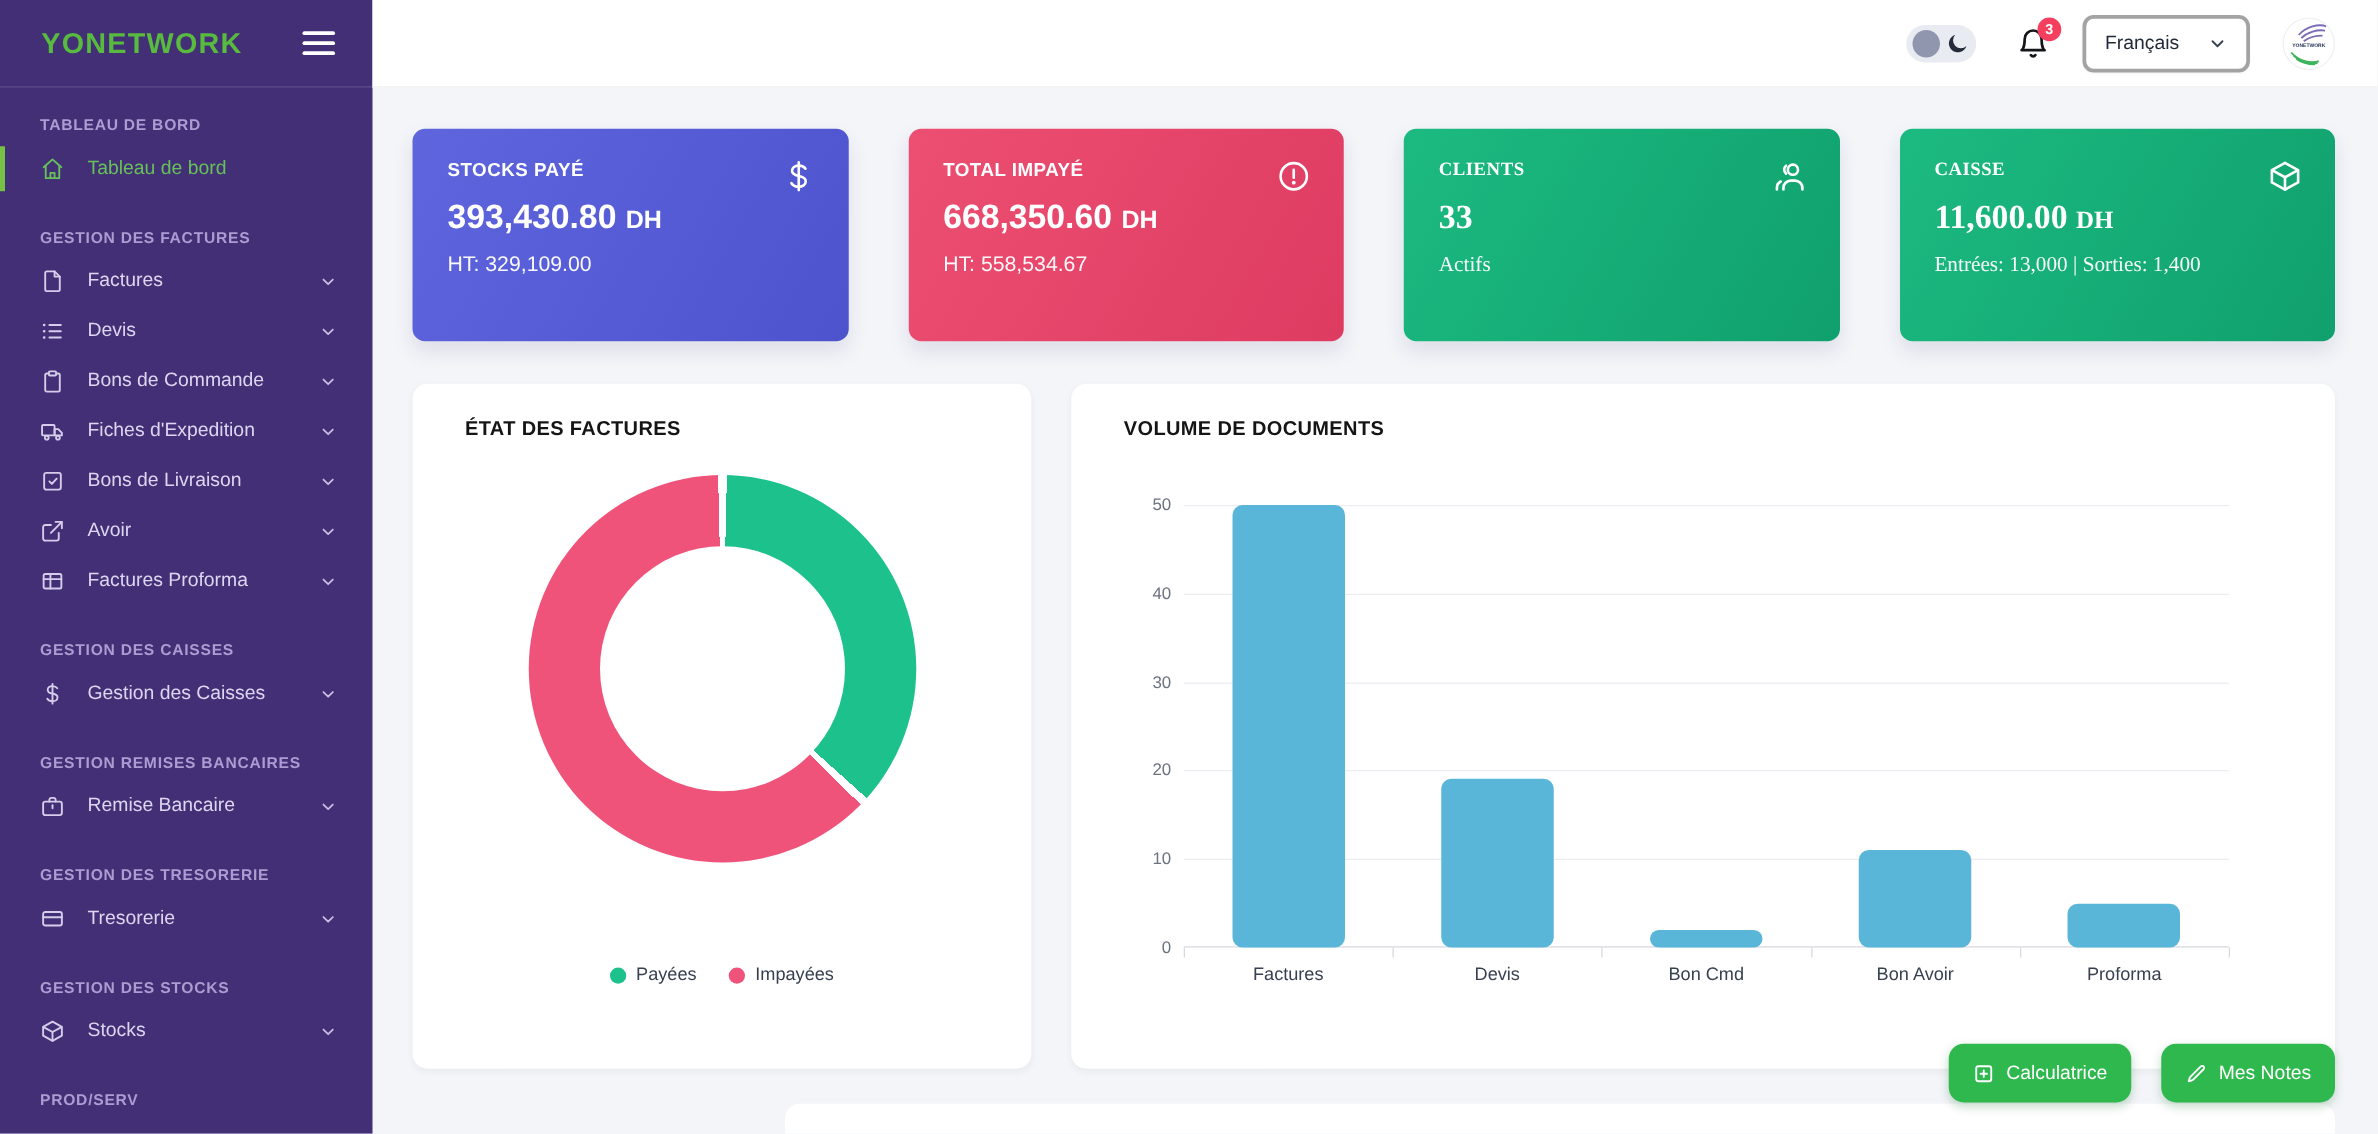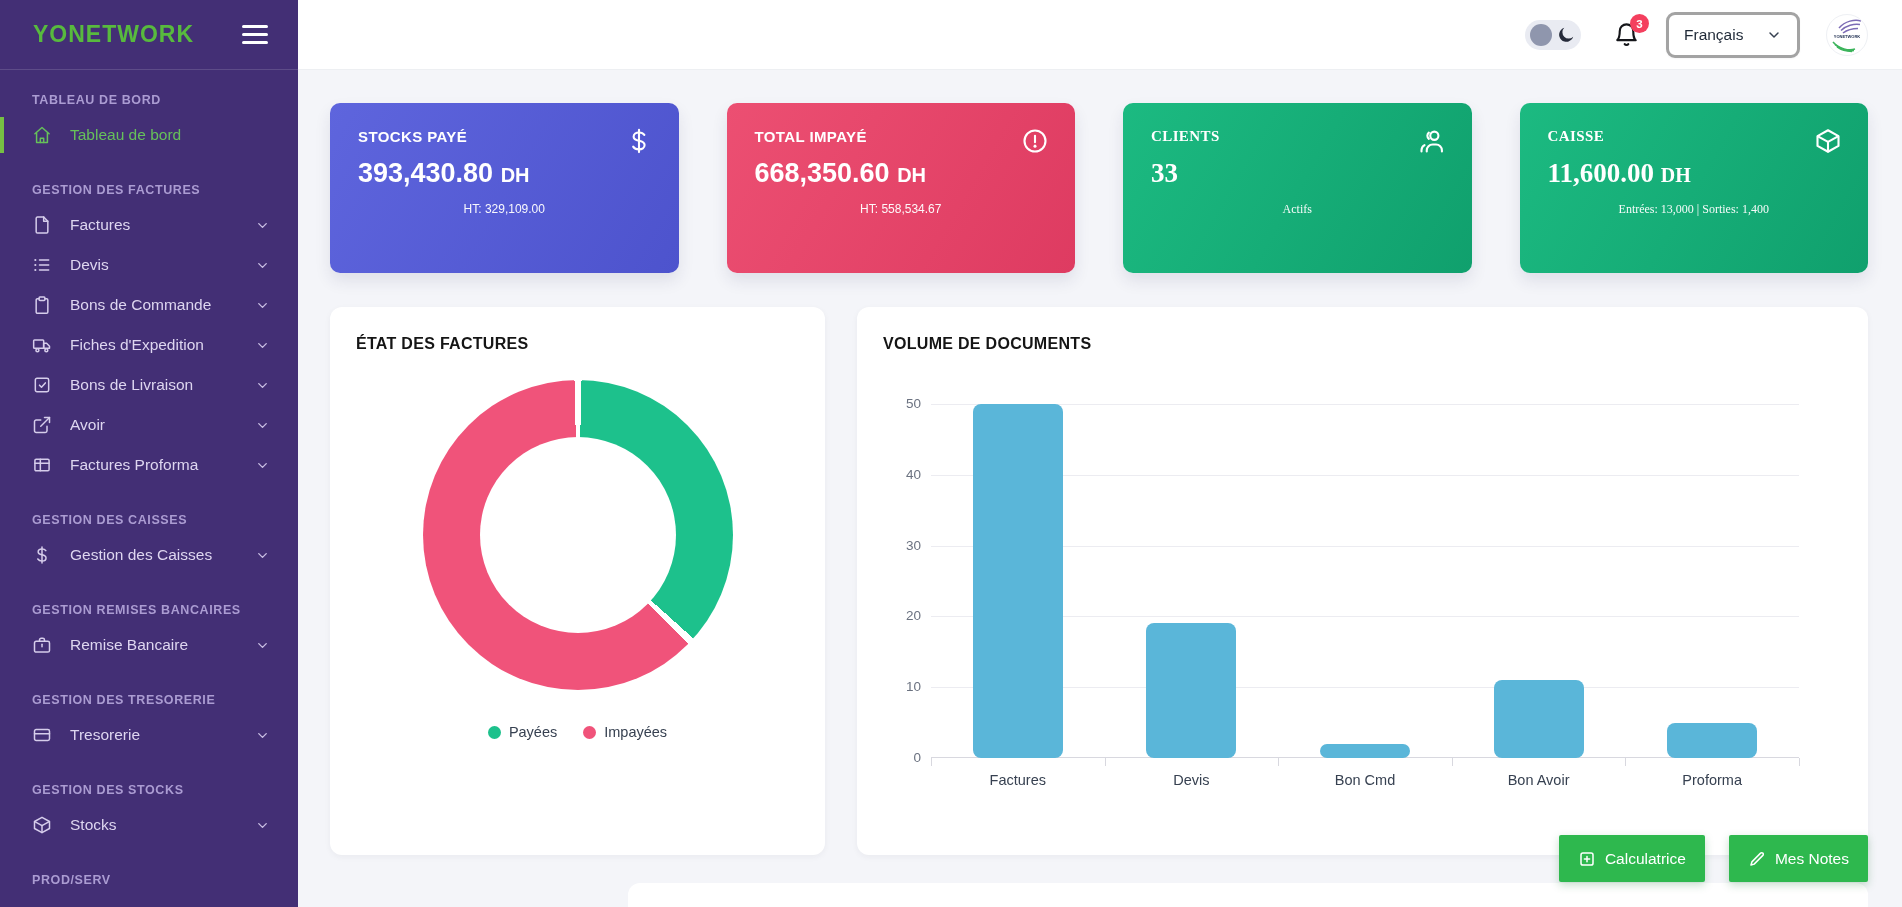--- a/index.html
+++ b/index.html
@@ -55,53 +55,53 @@
   
   .cards { display:grid; grid-template-columns:repeat(4,1fr); gap:48px; height:170px; }
   .card { border-radius:10px; padding:25px 28px; color:#fff; position:relative;
           box-shadow:0 8px 16px rgba(40,40,90,.10); }
   .card.blue  { background:linear-gradient(120deg,#5e65dd 0%,#4d53cd 100%); }
   .card.pink  { background:linear-gradient(120deg,#ec4f72 0%,#de3b61 100%); }
   .card.green { background:linear-gradient(120deg,#1cba81 0%,#10a06d 100%);font-family:Liberation Serif, serif; }
   .card .c-label { font-size:15px; font-weight:700; letter-spacing:.4px; }
   .card .c-value { margin-top:13px; font-size:27px; font-weight:700; }
   .card .c-value .cur { font-size:20px; }
-  .card .c-sub { margin-top:13px; font-size:12px; opacity:.96;text-align:center; }
+  .card .c-sub { margin-top:13px; font-size:17px; opacity:.96; }
   .card .c-icon { position:absolute; top:24px; right:26px; width:28px; height:28px; color:#fff; }
   .card .c-icon svg { width:100%; height:100%; }
 
   
   .charts { margin-top:34px; display:grid; grid-template-columns:495px 1fr; gap:32px; height:548px; }
-  .panel { background:#fff; border-radius:12px; box-shadow:0 2px 6px rgba(30,30,60,.05); padding:28px 26px; }
+  .panel { background:#fff; border-radius:12px; box-shadow:0 2px 6px rgba(30,30,60,.05); padding:28px 42px; }
   .panel h2 { font-size:16px; font-weight:700; color:#151515; letter-spacing:.3px; height:20px; }
 
   
   .donut-wrap { margin-top:25px; display:flex; justify-content:center; }
   .donut { width:310px; height:310px; border-radius:50%; position:relative; }
   .donut .hole { position:absolute; inset:57px; background:#fff; border-radius:50%; }
   .legend { margin-top:34px; display:flex; justify-content:center; gap:26px; }
-  .legend .litem { display:flex; align-items:center; gap:8px; font-size:14.5px; color:#374151; }
+  .legend .litem { display:flex; align-items:center; gap:8px; font-size:14.5px; color:#374151;margin-top:48px; }
   .legend .dot { width:13px; height:13px; border-radius:50%; }
 
   
   .plot { position:relative; margin:49px 43px 0 48px; height:354px; }
   .gridline { position:absolute; left:0; right:0; height:1px; background:#ececf1; }
   .baseline { position:absolute; left:0; right:0; bottom:0; height:1px; background:#d8d8df; }
   .ytick-label { position:absolute; left:-46px; width:36px; text-align:right; font-size:13.5px;
                  color:#6b7280; line-height:18px; }
   .bars { position:absolute; inset:0; display:flex; align-items:flex-end; }
   .bar-col { flex:1; display:flex; justify-content:center; align-items:flex-end; height:100%; }
   .bar { width:90px; background:#5ab6d9; border-radius:8px; }
   .xtick { position:absolute; top:354px; width:1px; height:8px; background:#d8d8df; }
   .cat-labels { display:flex; margin:14px 43px 0 48px; }
   .cat-labels .cat { flex:1; text-align:center; font-size:14.5px; color:#374151; }
 
   
   .fab-row { position:absolute; right:34px; top:835px; display:flex; gap:24px; z-index:5; }
-  .fab { height:47px; background:#2eb84e; border:none; border-radius:2px; color:#fff;
+  .fab { height:47px; background:#2eb84e; border:none; border-radius:12px; color:#fff;
          font-size:15.5px; font-family:"Liberation Sans",sans-serif; display:flex; align-items:center;
          gap:9px; padding:0 19px; cursor:pointer; box-shadow:0 3px 8px rgba(30,120,50,.25); }
   .fab .ico { width:18px; height:18px; }
   .fab .ico svg { width:100%; height:100%; }
   .bottom-panel { position:absolute; left:330px; right:34px; top:883px; height:24px;
                   background:#fff; border-radius:12px 12px 0 0; }
 </style>
 </head>
 <body>
 

